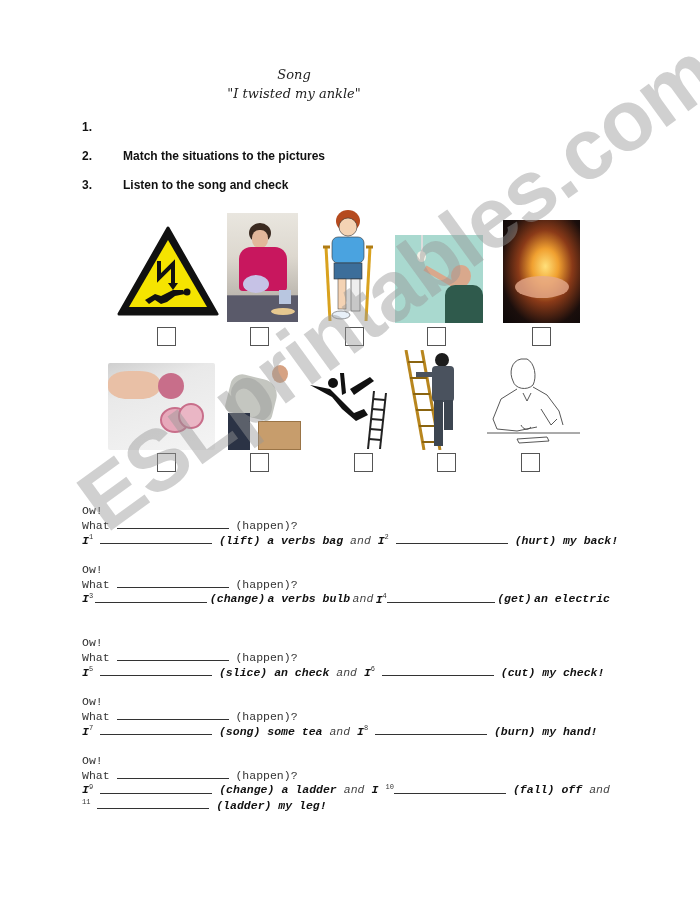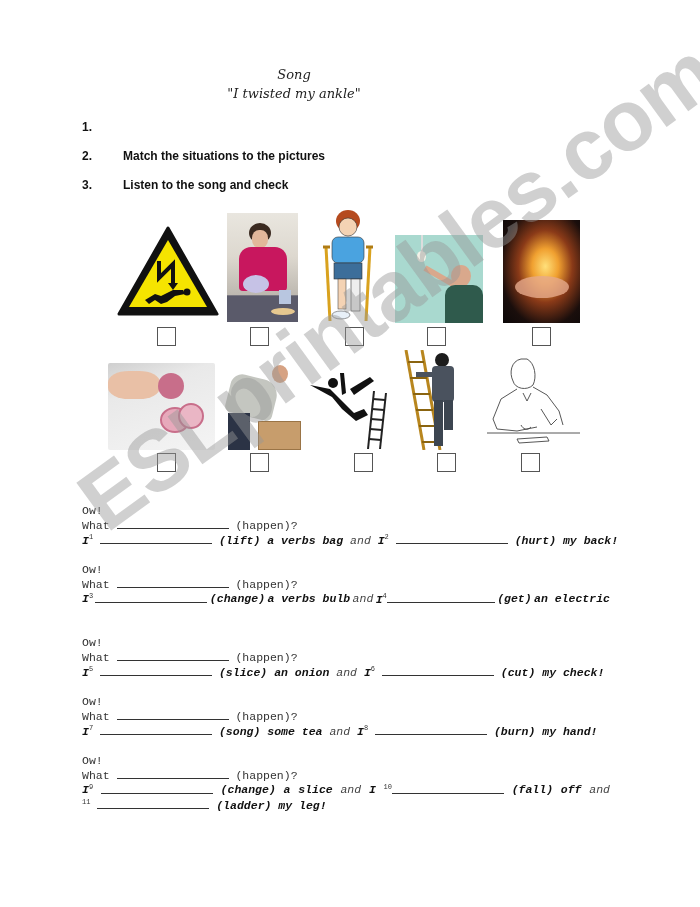--- a/index.html
+++ b/index.html
@@ -204,21 +204,21 @@
   <div class="line">Ow!</div>
   <div class="line">
     <span>What</span>
     <span class="blank" style="width:112px;"></span>
     <span>(happen)?</span>
   </div>
   <div class="line">
     <span class="bi">I</span><sup>5</sup>
     <span class="blank" style="width:112px;"></span>
     <span class="bi">(slice)</span>
-    <span class="bi">an onion</span>
+    <span class="bi">an check</span>
     <span class="it">and</span>
     <span class="bi">I</span><sup>6</sup>
     <span class="blank" style="width:112px;"></span>
     <span class="bi">(cut)</span>
     <span class="bi">my check!</span>
   </div>
 </div>
 
 <div class="verse" style="top:695px;">
   <div class="line">Ow!</div>
@@ -245,21 +245,21 @@
   <div class="line">
     <span>What</span>
     <span class="blank" style="width:112px;"></span>
     <span>(happen)?</span>
   </div>
   <div class="line justify">
     <span><span class="bi">I</span><sup>9</sup></span>
     <span class="blank" style="width:112px;"></span>
     <span class="bi">(change)</span>
     <span class="bi">a</span>
-    <span class="bi">slice</span>
+    <span class="bi">ladder</span>
     <span class="it">and</span>
     <span class="bi">I</span>
     <span><sup>10</sup><span class="blank" style="width:112px;"></span></span>
     <span class="bi">(fall)</span>
     <span class="bi">off</span>
     <span class="it">and</span>
   </div>
   <div class="line">
     <sup>11</sup>
     <span class="blank" style="width:112px;"></span>

